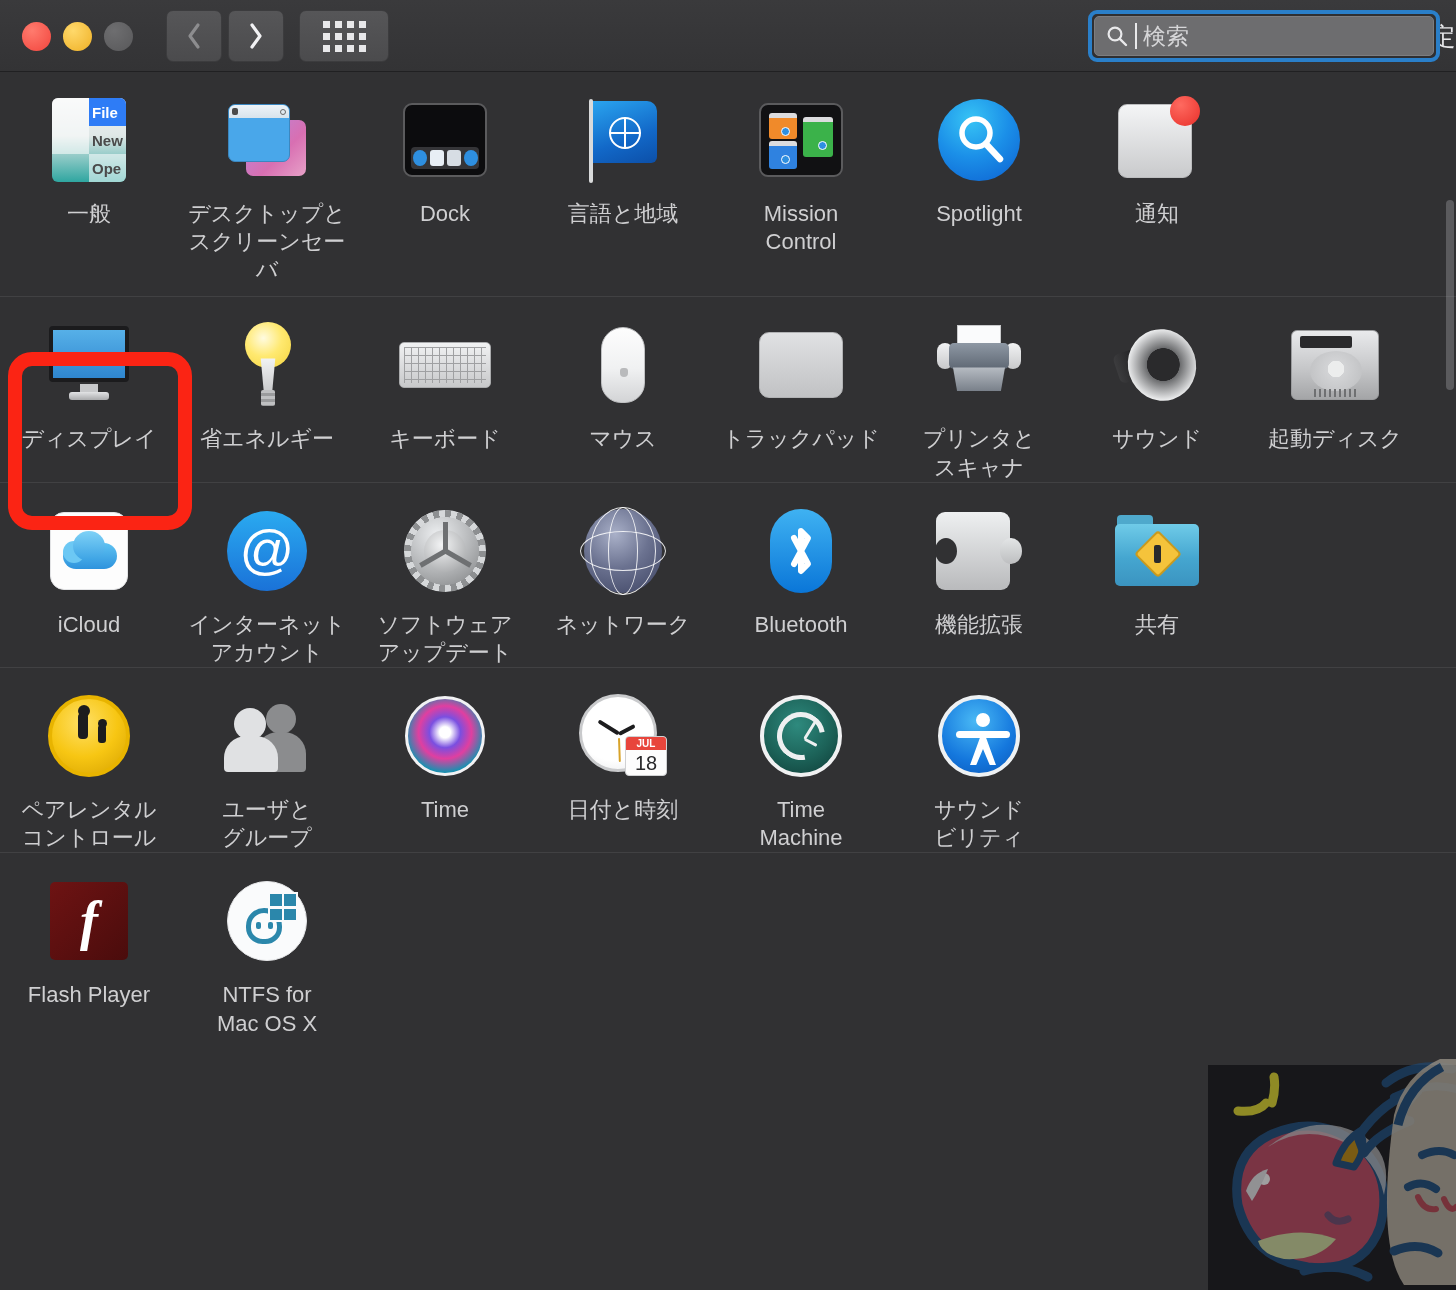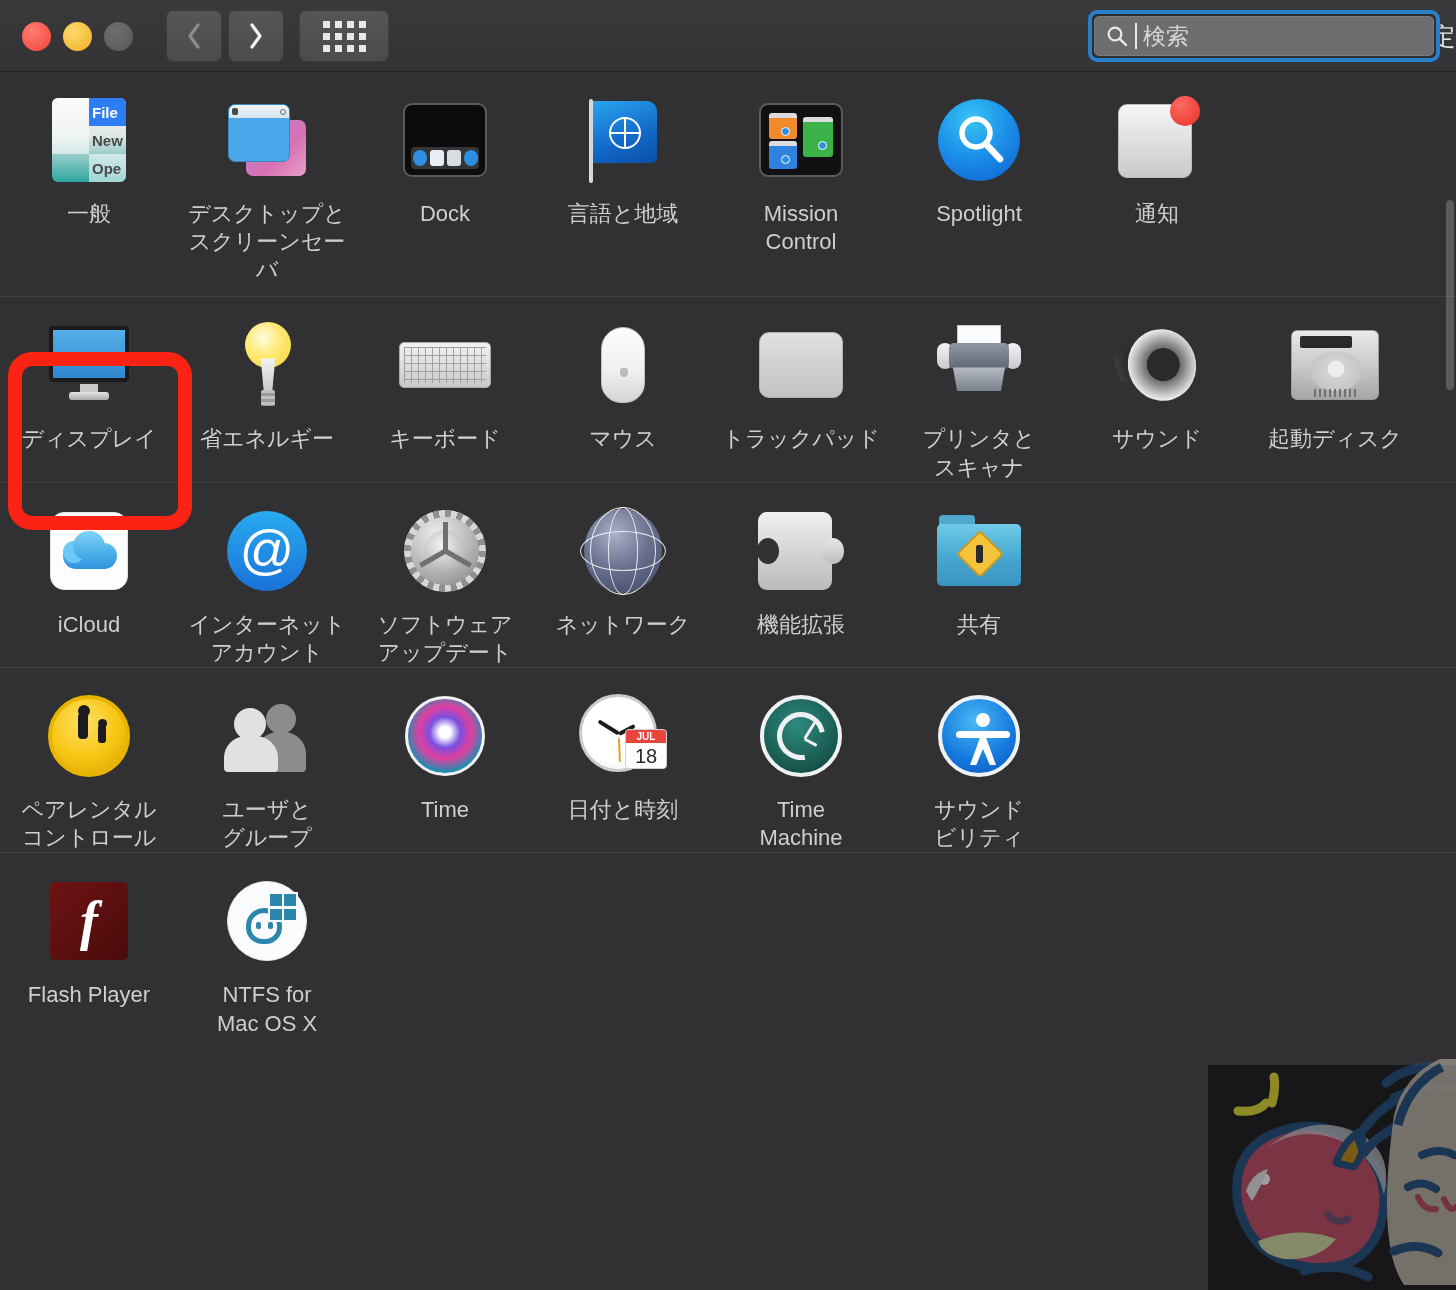--- a/index.html
+++ b/index.html
@@ -294,21 +294,21 @@
   
   .ic-siri { width: 80px; height: 80px; border-radius:50%;
     background: radial-gradient(circle at 50% 45%, #ffffff 0 10%, #7a4fe0 28%, #e03fa0 48%, #1c8fb0 72%, #123a5e 100%);
     border: 3px solid #f2f2f4; }
 
   
   .ic-clock { width: 88px; height: 84px; }
   .ic-clock .face { position:absolute; left:0; top:0; width:78px; height:78px; border-radius:50%;
     background: radial-gradient(circle at 45% 35%, #ffffff 0 62%, #e6e7e9 100%); border:3px solid #c9cacc; }
   .ic-clock .hand { position:absolute; background:#1c1c1e; transform-origin: bottom center; border-radius:2px; }
-  .ic-clock .cal { position:absolute; right:0; bottom:9px; width:42px; height:40px; border-radius:4px; background:#fdfdfd; border:1px solid #d0d1d3; overflow:hidden; }
+  .ic-clock .cal { position:absolute; right:0; bottom:2px; width:42px; height:40px; border-radius:4px; background:#fdfdfd; border:1px solid #d0d1d3; overflow:hidden; }
   .ic-clock .cal .m { height:13px; background:#e8453c; color:#fff; font-size:10px; text-align:center; line-height:13px; font-weight:bold; }
   .ic-clock .cal .d { font-size:20px; color:#2a2a2c; text-align:center; line-height:26px; }
 
   
   .ic-tm { width: 82px; height: 82px; border-radius:50%;
     background: radial-gradient(circle at 45% 35%, #2e8a7e 0%, #1c6258 55%, #0e3b36 100%);
     border: 4px solid #f0f1f2; }
   .ic-tm .ring2 { position:absolute; left:13px; top:13px; width:48px; height:48px; border-radius:50%;
     border:5px solid #eef0f1; border-right-color: transparent; transform: rotate(35deg); }
   .ic-tm .h { position:absolute; background:#eef0f1; transform-origin: bottom center; border-radius:2px; }
@@ -672,20 +672,32 @@
             <div class="ln" style="left:6px;top:-2px;width:66px;height:88px;"></div>
             <div class="ln" style="left:24px;top:-2px;width:30px;height:88px;"></div>
             <div class="ln" style="left:-4px;top:22px;width:86px;height:40px;"></div>
           </div>
             </div>
           <div class="plabel">
               <span class="ln">ネットワーク</span>
             </div>
         </div>
 
+        <div class="pane">
+          <div class="iconbox">
+              <div class="ic ic-bt">
+            <svg width="34" height="54" viewBox="0 0 34 54">
+                  <path d="M10 14 L24 40 L17 47 L17 7 L24 14 L10 40"></path>
+                </svg>
+          </div>
+            </div>
+          <div class="plabel">
+              <span class="ln">Bluetooth</span>
+            </div>
+        </div>
 
         <div class="pane">
           <div class="iconbox">
               <div class="ic ic-puz">
             <div class="blk"></div>
                 <div class="notch"></div>
                 <div class="tab"></div>
           </div>
             </div>
           <div class="plabel">

